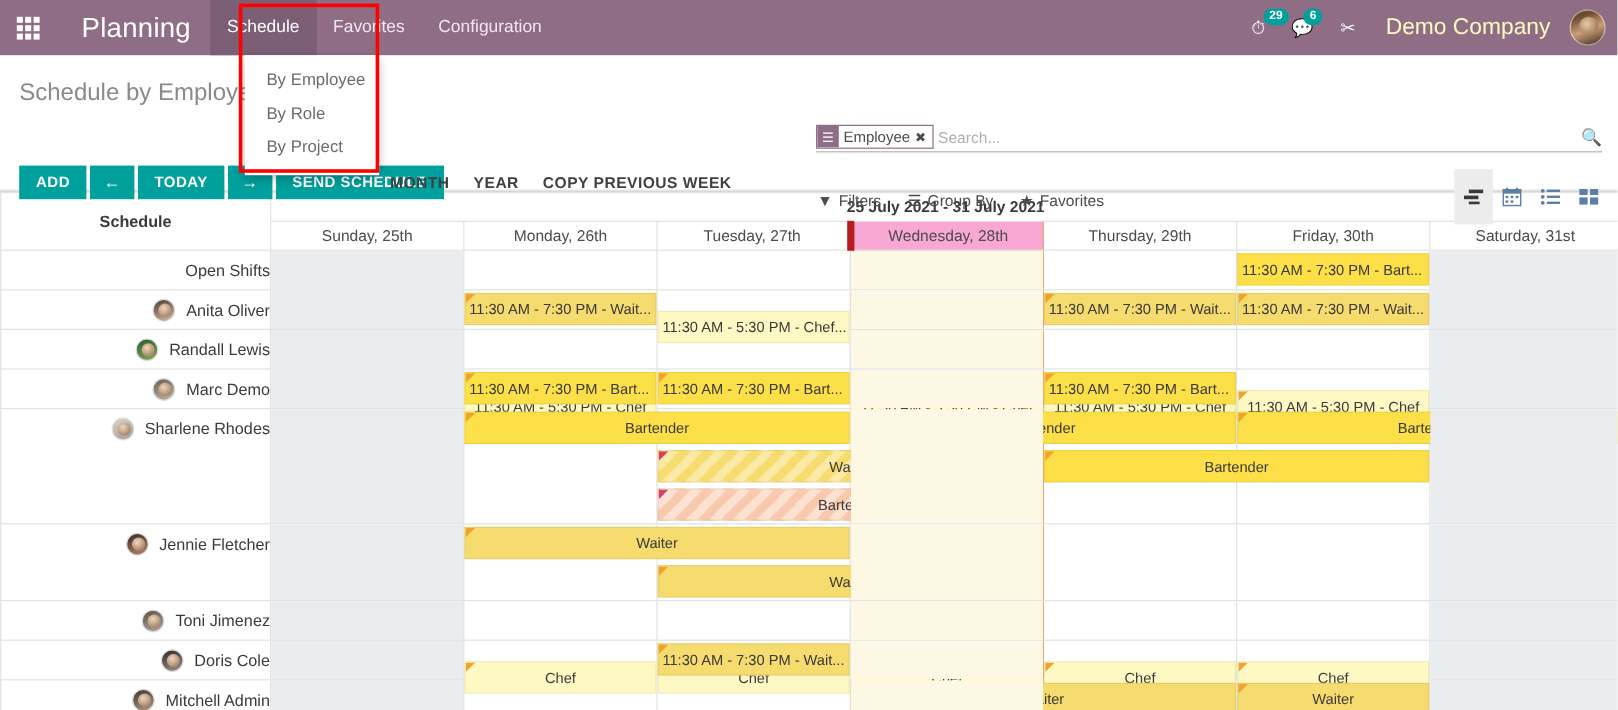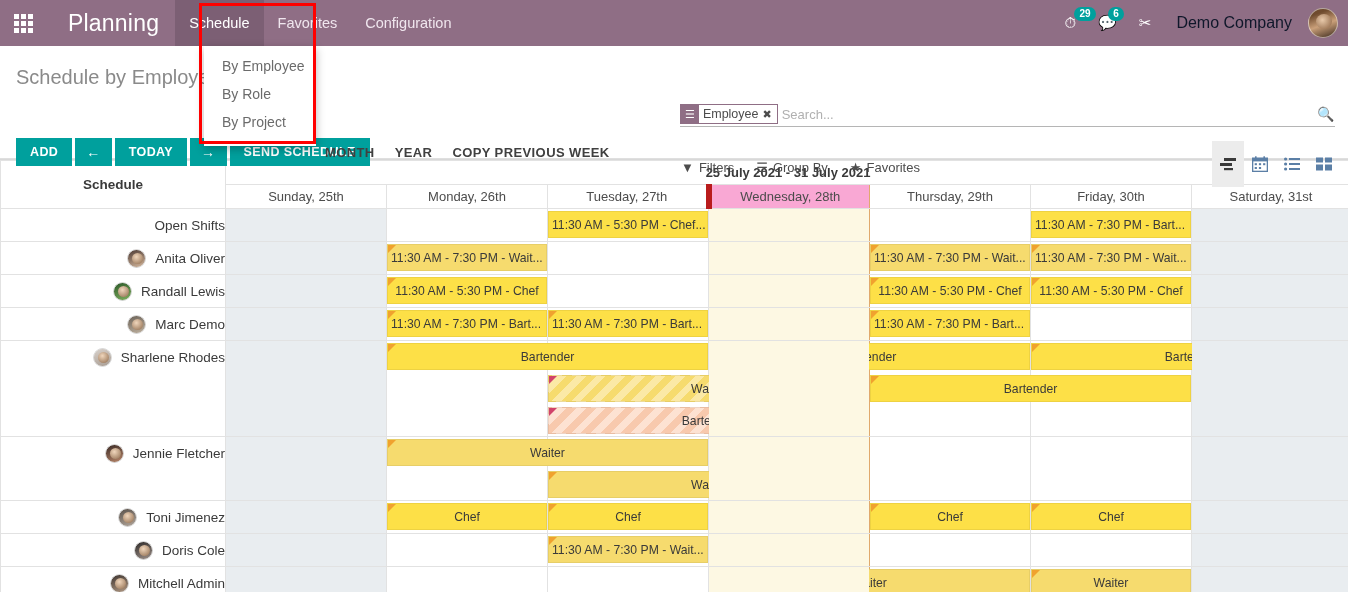--- a/index.html
+++ b/index.html
@@ -55,21 +55,21 @@
     display: flex; align-items: center; cursor: pointer;
     font-size: 15px;
   }
   .badge {
     position: absolute; top: 7px; left: 19px;
     background: #00a09d; color: #fff;
     border-radius: 9px; font-size: 10px;
     padding: 1px 5px; font-weight: bold; line-height: 12px;
   }
   .company {
-    color: #0f172a; font-size: 16px; padding: 0 12px;
+    color: #fef9c3; font-size: 19px; padding: 0 12px;
     cursor: pointer; white-space: nowrap;
   }
   .avatar-nav {
     width: 30px; height: 30px; border-radius: 50%;
     background: linear-gradient(160deg,#6f4b2e 20%,#caa07a 55%,#3c2a1c 100%);
     border: 1px solid rgba(255,255,255,.5);
     cursor: pointer; overflow: hidden; position: relative;
   }
   .avatar-nav::after {
     content: ''; position: absolute; left: 7px; top: 5px;
@@ -261,21 +261,21 @@
     left: 0; right: 0;
     height: 27px;
     display: flex; align-items: center; justify-content: center;
     font-size: 12.2px; color: #3a3a3a;
     white-space: nowrap; overflow: hidden;
     cursor: pointer;
     border: 1px solid rgba(0,0,0,.06);
   }
   .pill.lead { text-align: left; justify-content: flex-start; padding-left: 3px; }
   .pill.yellow  { background: #f6db6e; }
-  .pill.blue    { background: #fde047; }
+  .pill.blue    { background: #fef9c3; margin-top: 48px; }
   .pill.orange  { background: #fde047; }
   .pill.yellow-h {
     background: repeating-linear-gradient(-45deg,#f6db6e 0 7px,#fbe9a6 7px 14px);
   }
   .pill.orange-h {
     background: repeating-linear-gradient(-45deg,#f8c9ad 0 7px,#fde2d2 7px 14px);
   }
   
   .pill .flag {
     position: absolute; left: 0; top: 0;

